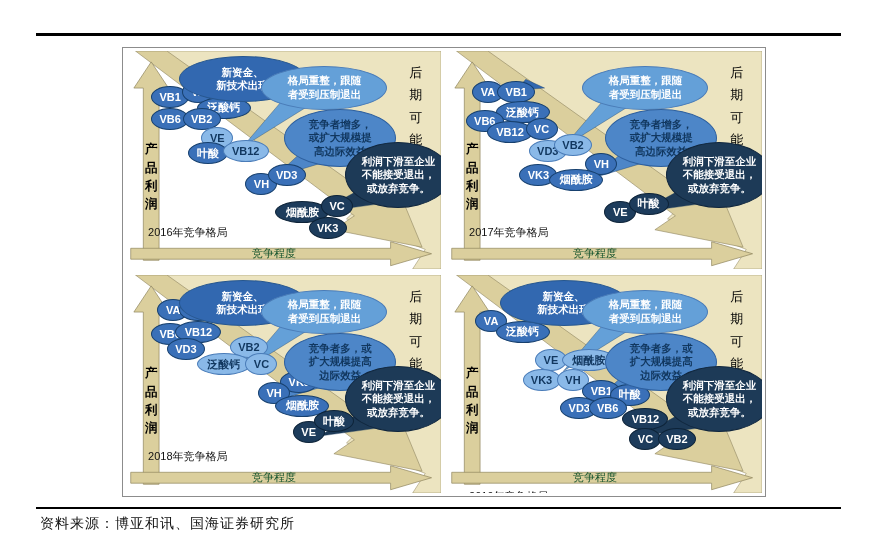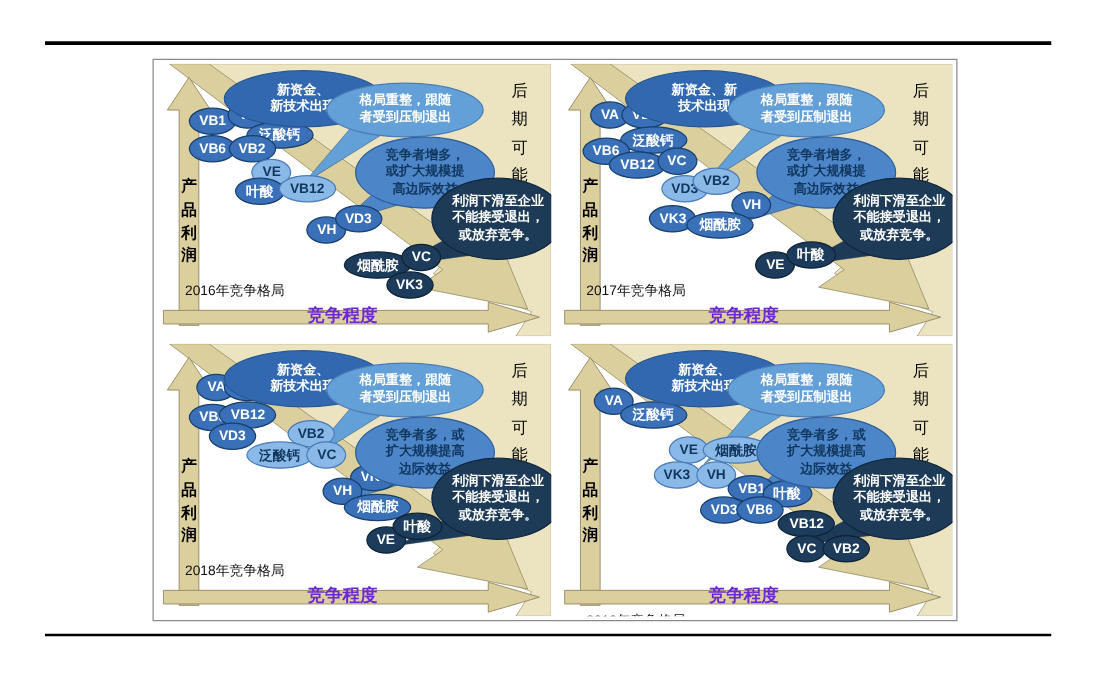--- a/index.html
+++ b/index.html
@@ -12,21 +12,21 @@
   .source{position:absolute;left:40px;top:515px;font-size:14px;color:#111;
           font-family:"Liberation Serif","DejaVu Serif",serif;letter-spacing:1px;}
   .figure{position:absolute;left:122px;top:47px;width:644px;height:450px;border:1px solid #8c8c8c;
           background:#fff;box-sizing:border-box;padding:3px;display:grid;
           grid-template-columns:1fr 1fr;grid-template-rows:1fr 1fr;gap:6px;}
   .quadrant{position:relative;background:#fff;overflow:hidden;}
   .quadrant svg{position:absolute;left:0;top:0;width:100%;height:100%;}
   .vlabel{position:absolute;text-align:center;color:#000;}
   .ylab{font-size:12.5px;font-weight:bold;line-height:1.45;width:16px;}
   .side{font-size:13px;font-weight:500;line-height:1.72;width:16px;}
-  .xlab{position:absolute;font-size:14px;font-weight:bold;color:#6d28d9;transform:translate(-50%,-50%);white-space:nowrap;}
+  .xlab{position:absolute;font-size:11px;font-weight:normal;color:#14532d;transform:translate(-50%,-50%);white-space:nowrap;}
   .caption{position:absolute;font-size:11px;color:#111;white-space:nowrap;}
   .callout{position:absolute;border-radius:50%;display:flex;align-items:center;justify-content:center;
            text-align:center;font-size:10.5px;font-weight:bold;line-height:1.3;
            white-space:pre-line;transform:translate(-50%,-50%);box-sizing:border-box;}
   .bubble{position:absolute;border-radius:50%;display:flex;align-items:center;justify-content:center;
           font-size:11px;font-weight:bold;transform:translate(-50%,-50%);box-sizing:border-box;white-space:nowrap;}
 </style>
 </head>
 <body>
 
@@ -97,23 +97,20 @@
         <div class="bubble" style="left:12%;top:32%;width:38px;height:22px;background:#3a70b8;color:#fff;border:1px solid #17406e;">VB6</div>
         <div class="bubble" style="left:20%;top:37%;width:46px;height:22px;background:#3a70b8;color:#fff;border:1px solid #17406e;">VB12</div>
         <div class="bubble" style="left:30%;top:36%;width:32px;height:22px;background:#3a70b8;color:#fff;border:1px solid #17406e;">VC</div>
         <div class="bubble" style="left:32%;top:46%;width:38px;height:22px;background:#8ab9e8;color:#11375f;border:1px solid #4a7cb8;">VD3</div>
         <div class="bubble" style="left:40%;top:43%;width:38px;height:22px;background:#8ab9e8;color:#11375f;border:1px solid #4a7cb8;">VB2</div>
         <div class="bubble" style="left:49%;top:52%;width:32px;height:22px;background:#3a70b8;color:#fff;border:1px solid #17406e;">VH</div>
         <div class="bubble" style="left:29%;top:57%;width:38px;height:22px;background:#3a70b8;color:#fff;border:1px solid #17406e;">VK3</div>
         <div class="bubble" style="left:41%;top:59%;width:54px;height:22px;background:#3a70b8;color:#fff;border:1px solid #17406e;">烟酰胺</div>
         <div class="bubble" style="left:55%;top:74%;width:32px;height:22px;background:#1d3c5c;color:#fff;border:1px solid #0d2338;">VE</div>
         <div class="bubble" style="left:64%;top:70%;width:40px;height:22px;background:#1d3c5c;color:#fff;border:1px solid #0d2338;">叶酸</div>
-        <div class="callout" style="left:37%;top:13%;width:128px;height:46px;
-             background:#3268b0;color:#fff;border:1px solid #27578f;">新资金、新
-技术出现</div>
         <div class="callout" style="left:63%;top:17%;width:126px;height:44px;
              background:#64a0d8;color:#fff;border:1px solid #4a7cb8;">格局重整，跟随
 者受到压制退出</div>
         <div class="callout" style="left:68%;top:40%;width:112px;height:58px;
              background:#4d86c8;color:#11375f;border:1px solid #2d5f9e;">竞争者增多，
 或扩大规模提
 高边际效益</div>
         <div class="callout" style="left:86.5%;top:57%;width:106px;height:66px;
              background:#1d3a57;color:#fff;border:1px solid #10263d;">利润下滑至企业
 不能接受退出，
@@ -200,13 +197,14 @@
              background:#4d86c8;color:#11375f;border:1px solid #2d5f9e;">竞争者多，或
 扩大规模提高
 边际效益</div>
         <div class="callout" style="left:86.5%;top:57%;width:106px;height:66px;
              background:#1d3a57;color:#fff;border:1px solid #10263d;">利润下滑至企业
 不能接受退出，
 或放弃竞争。</div>
       </div>
     </div>
   <div class="rule thin"></div>
+  <div class="source">资料来源：博亚和讯、国海证券研究所</div>
 </div>
 
 </body></html>

